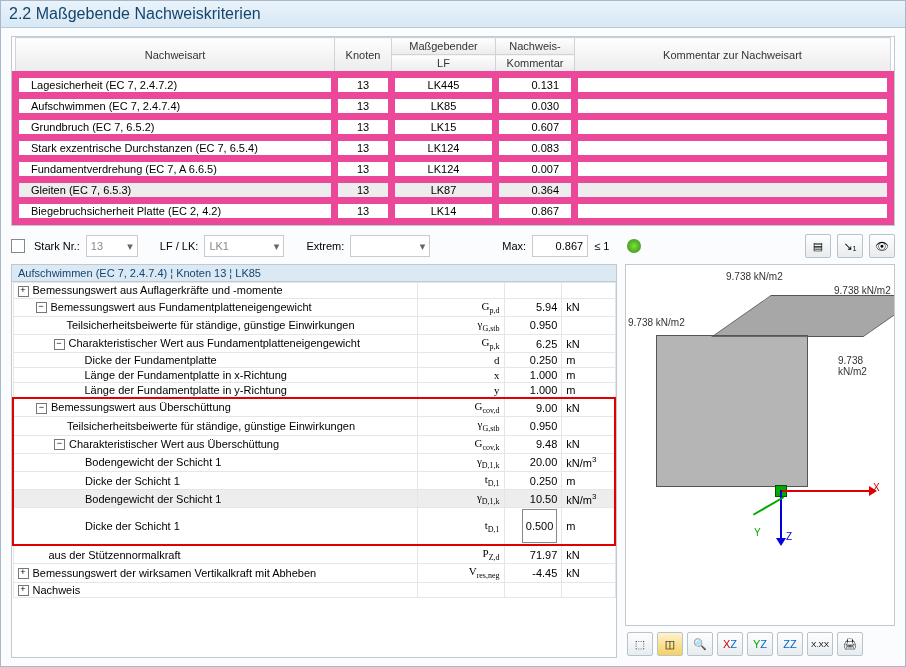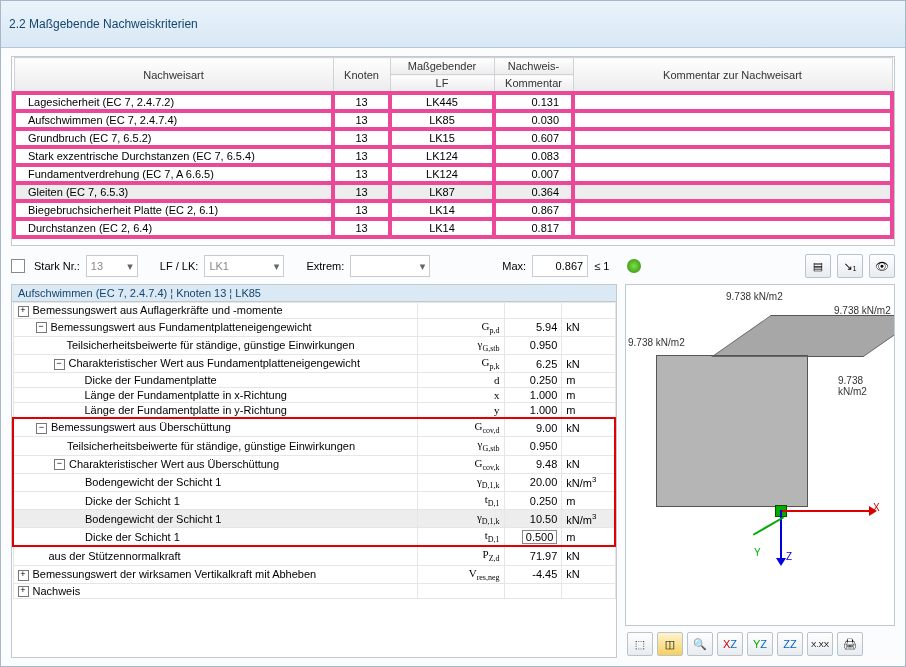--- a/index.html
+++ b/index.html
@@ -1,21 +1,21 @@
 <!DOCTYPE html>
 <html><head>
 <meta charset="utf-8">
 <style>
 html,body{margin:0;padding:0;font-family:Tahoma,Arial,sans-serif;font-size:11px;color:#000;background:#fff}
 .app{width:906px;height:667px;border:1px solid #a8b8c8;box-sizing:border-box;display:flex;flex-direction:column;background:#fbfcfd}
-.titlebar{background:linear-gradient(#eaf3fb,#d8e8f5);padding:16px 8px;font-size:12px;color:#14456d;border-bottom:1px solid #b8c8d8}
+.titlebar{background:linear-gradient(#eaf3fb,#d8e8f5);padding:4px 8px;font-size:16px;color:#14456d;border-bottom:1px solid #b8c8d8}
 .tablewrap{margin:8px 10px 4px 10px;border:1px solid #c0c8d0;background:#fff;flex:0 0 auto;height:188px;overflow:hidden}
 .grid{width:100%;border-collapse:collapse;font-size:11px}
 .grid th{background:linear-gradient(#fefefe,#ececec);border:1px solid #d0d4d8;padding:2px 4px;font-weight:400;color:#333}
-.grid td{border:4px solid #ec4899;padding:1px 12px;background:#fff}
+.grid td{border:7px solid #ec4899;padding:1px 12px;background:#fff}
 .grid tr.sel td{background:#ededed}
 .c-center{text-align:center}
 .c-right{text-align:right}
 .filterbar{display:flex;align-items:center;gap:6px;padding:4px 10px 6px 10px;font-size:11px}
 .filterbar .field{border:1px solid #c8ccd0;background:#fff;padding:1px 4px;height:18px;line-height:18px}
 .filterbar .chk{width:12px;height:12px;border:1px solid #888;display:inline-block;vertical-align:middle;margin-right:3px;background:#fff}
 .filterbar .sep{flex:0 0 10px}
 .statusok{width:14px;height:14px;border-radius:50%;background:radial-gradient(#7fdf3f,#2a8a10);display:inline-block}
 .iconbtn{width:24px;height:22px;border:1px solid #b8c4cc;background:linear-gradient(#fefefe,#e8ecef);border-radius:2px;display:inline-flex;align-items:center;justify-content:center;font-size:11px;cursor:pointer}
 .lower{display:flex;flex:1 1 auto;overflow:hidden;padding:0 10px 8px 10px;gap:8px}
@@ -38,21 +38,21 @@
 .faceB{position:absolute;left:0;top:30px;width:200px;height:150px;transform:skewY(-12deg);transform-origin:left top;border:1px solid #888;background:rgba(200,200,200,.25);z-index:-1}
 .faceTop{position:absolute;left:0;top:30px;width:150px;height:40px;transform:skewX(-55deg) translate(28px,-40px);background:rgba(120,120,120,.65);border:1px solid #555}
 .axisX{position:absolute;left:125px;top:185px;width:90px;height:2px;background:#d00}
 .axisXhead{position:absolute;left:213px;top:181px;width:0;height:0;border-left:8px solid #d00;border-top:5px solid transparent;border-bottom:5px solid transparent}
 .axisZ{position:absolute;left:124px;top:185px;width:2px;height:50px;background:#00d}
 .axisZhead{position:absolute;left:120px;top:233px;width:0;height:0;border-top:8px solid #00d;border-left:5px solid transparent;border-right:5px solid transparent}
 .axisY{position:absolute;left:95px;top:200px;width:35px;height:2px;background:#0a0;transform:rotate(-30deg)}
 .origin{position:absolute;left:119px;top:180px;width:10px;height:10px;background:#0a0;border:1px solid #050}
 .lbl{position:absolute;font-size:10px;color:#333}
 .toolbar{display:flex;gap:4px;padding:6px 2px 2px 2px;justify-content:flex-start}
-.valbox{border:1px solid #888;padding:0 3px;display:inline-block;background:#fff}
+.valbox{border:1px solid #888;padding:10px 3px;display:inline-block;background:#fff}
 sub{font-size:8px}
 sup{font-size:8px}
 </style>
 </head>
 <body>
 
 <div class="app">
  <div class="titlebar">2.2 Maßgebende Nachweiskriterien</div>
 
  <div class="tablewrap">
@@ -107,21 +107,21 @@
             <td></td>
           </tr>
           <tr class="sel">
             <td>Gleiten (EC 7, 6.5.3)</td>
             <td class="c-center">13</td>
             <td class="c-center">LK87</td>
             <td class="c-right">0.364</td>
             <td></td>
           </tr>
           <tr>
-            <td>Biegebruchsicherheit Platte (EC 2, 6.1)</td>
+            <td>Biegebruchsicherheit Platte (EC 2, 4.2)</td>
             <td class="c-center">13</td>
             <td class="c-center">LK14</td>
             <td class="c-right">0.867</td>
             <td></td>
           </tr>
           <tr>
             <td>Durchstanzen (EC 2, 6.4)</td>
             <td class="c-center">13</td>
             <td class="c-center">LK14</td>
             <td class="c-right">0.817</td>

